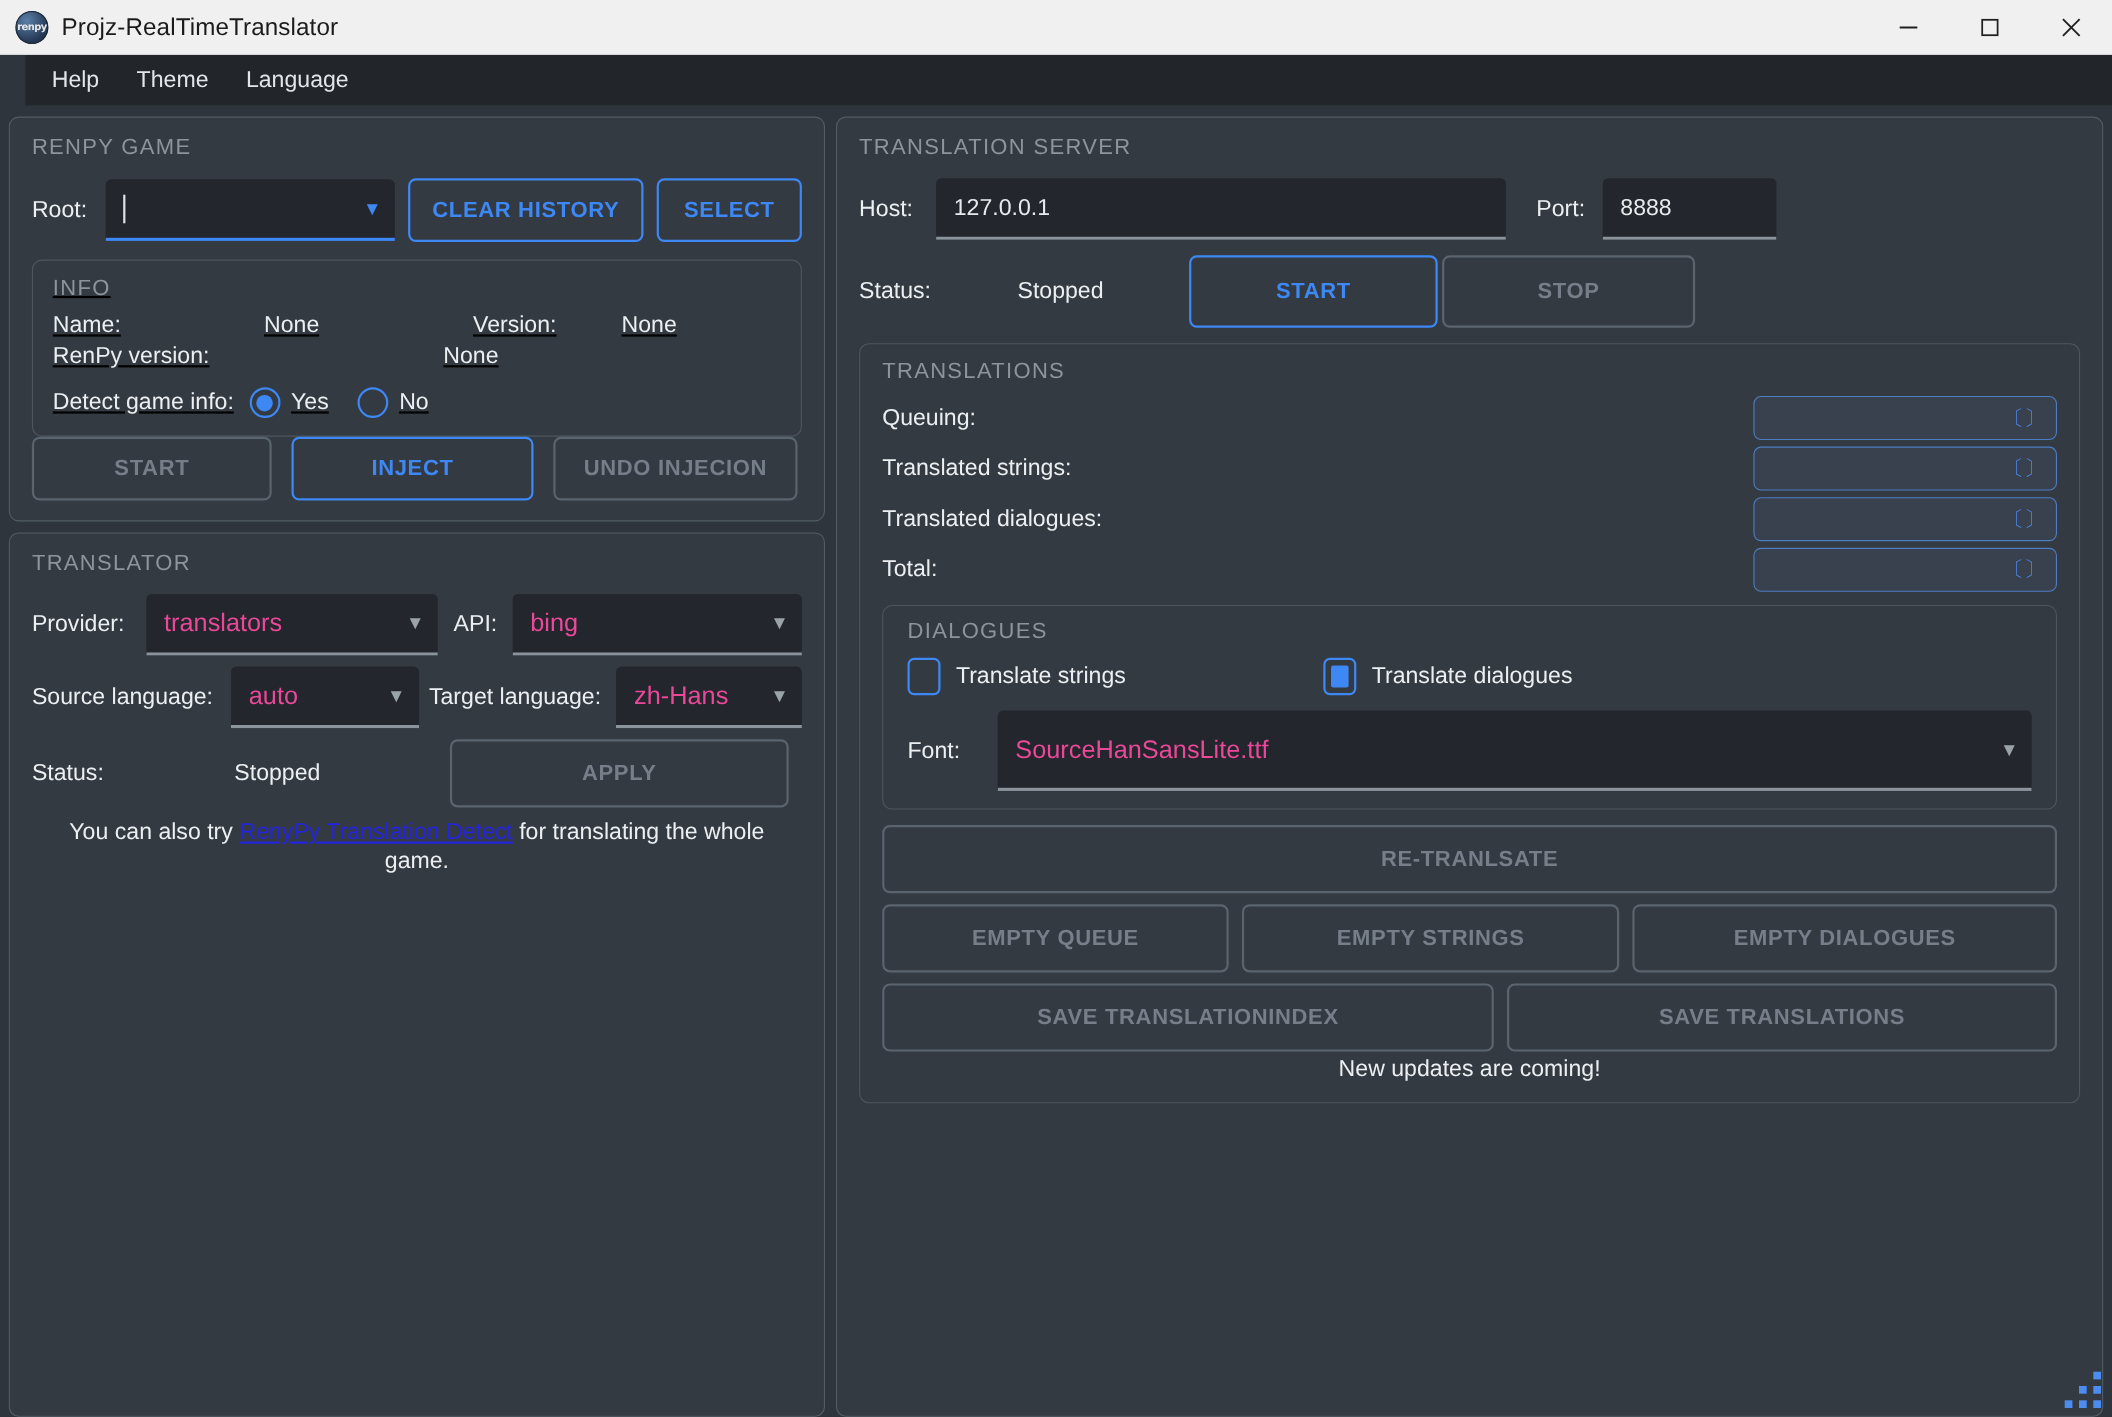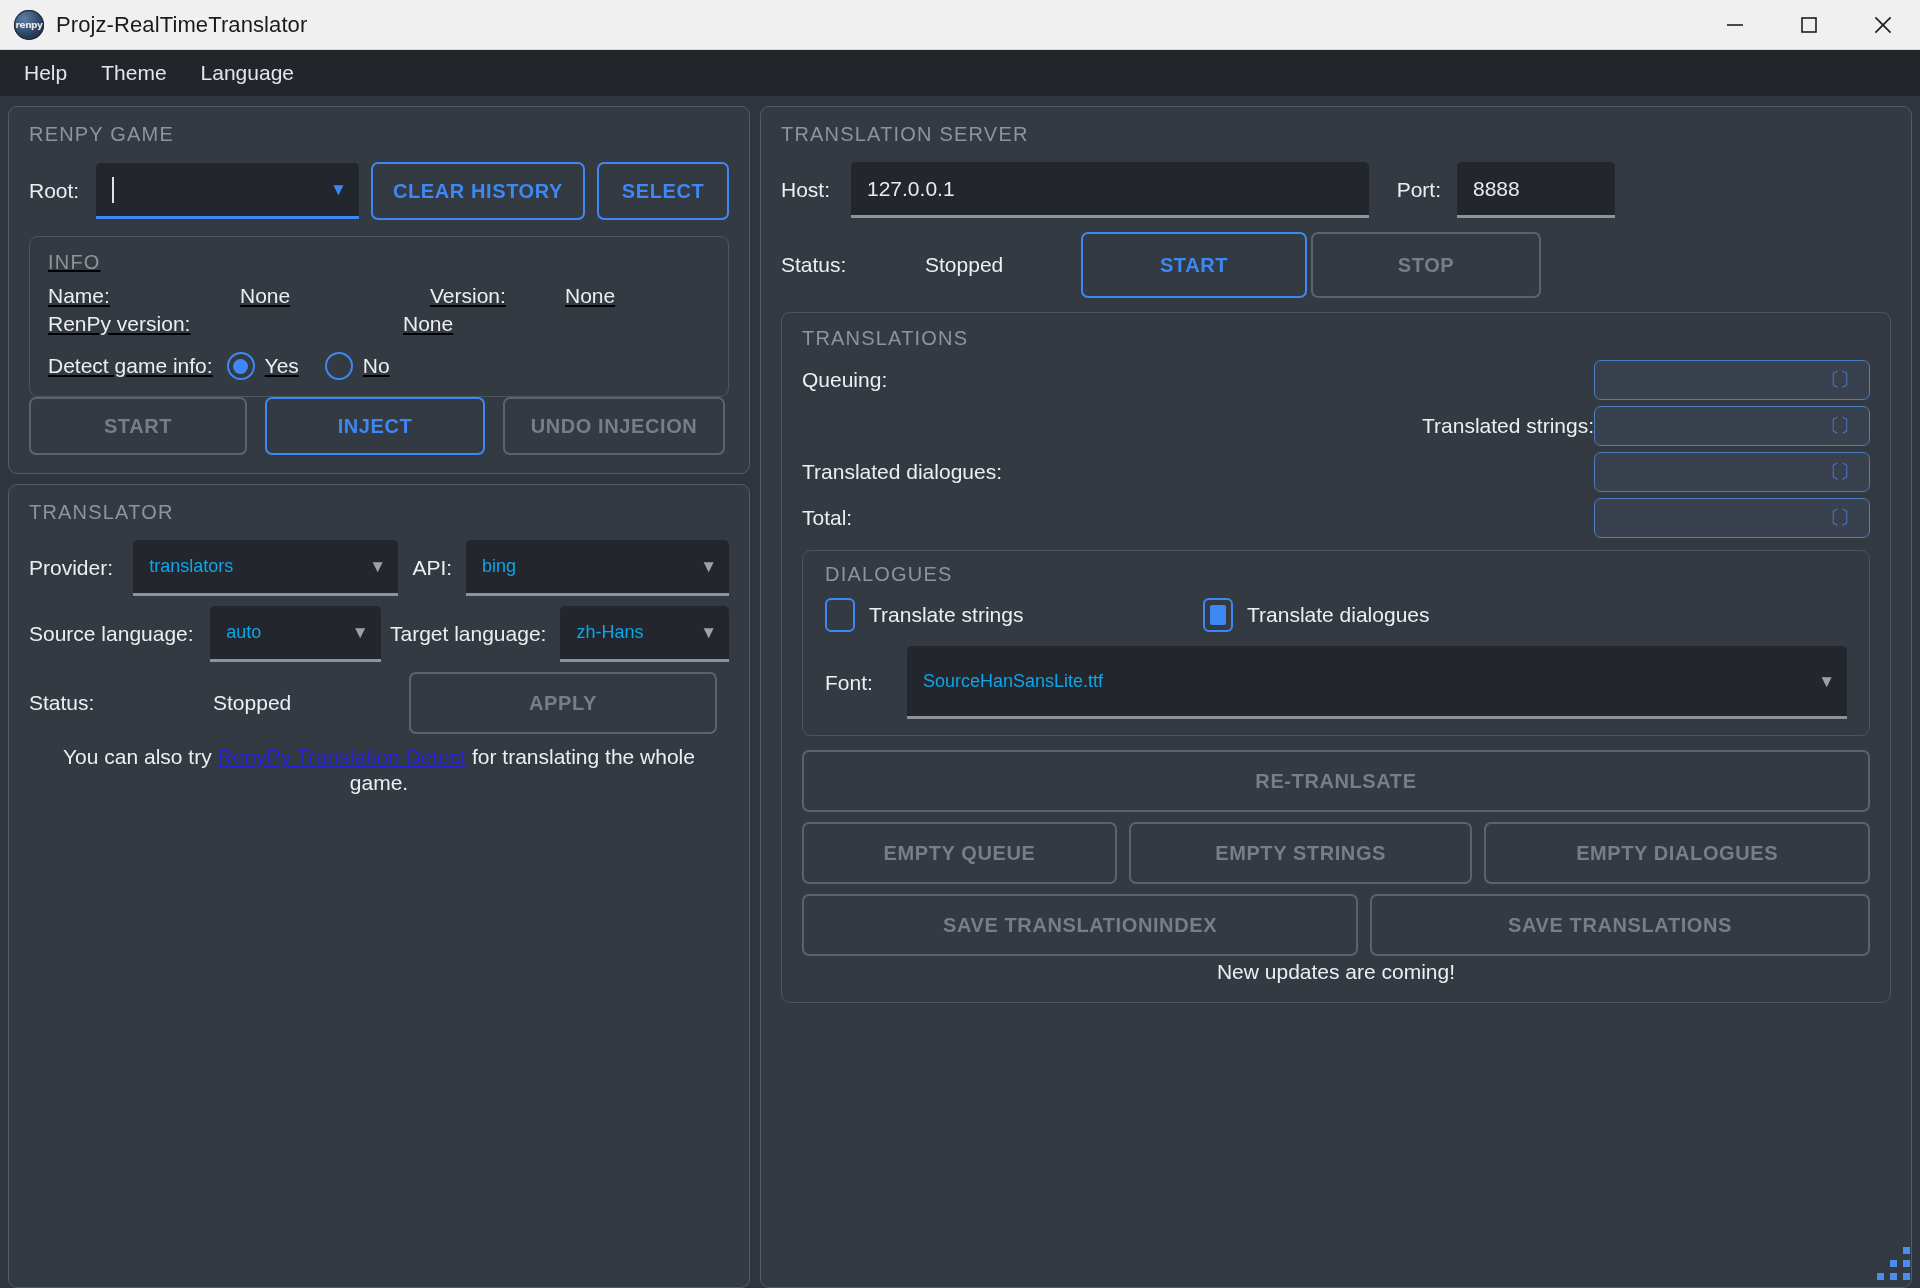--- a/index.html
+++ b/index.html
@@ -29,21 +29,21 @@
   .app-title { font-size: 22px; color: #1b1b1b; letter-spacing: 0.1px; }
   .win-btns { display: flex; height: 50px; }
   .win-btn {
     width: 74px; height: 50px; display: flex; align-items: center; justify-content: center;
     color: #202020;
   }
   .win-btn svg { display: block; }
   
   .menubar {
     height: 46px; background: #22262b; display: flex; align-items: center;
-    padding-left: 10px; gap: 6px;
+    padding-left: 10px; gap: 6px; margin-left: 23px;
   }
   .menu-item {
     font-size: 21px; color: #e2e6ea; padding: 6px 14px; border-radius: 3px;
   }
   
   .content {
     position: absolute; top: 96px; left: 0; right: 0; bottom: 0;
     background: #2f353c; padding: 10px 8px 0 8px;
     display: flex; gap: 10px;
   }
@@ -67,21 +67,21 @@
   .val { font-size: 21px; color: #eceff2; }
 
   
   .combo {
     background: #23272d; border-bottom: 3px solid #8b939b;
     border-radius: 5px 5px 0 0; height: 56px;
     display: flex; align-items: center; padding: 0 12px 0 16px;
     position: relative;
   }
   .combo.focused { border-bottom-color: #3d88f5; }
-  .combo .ctext { font-size: 18px; color: #0ea5e9; flex: 1; }
+  .combo .ctext { font-size: 23px; color: #ec4899; flex: 1; }
   .combo .caret {
     font-size: 17px; color: #9aa2aa; margin-left: 8px; line-height: 1;
   }
   .combo.focused .caret { color: #3d88f5; }
   .caretfield { position: relative; }
   .textcursor {
     display: inline-block; width: 2px; height: 26px; background: #dfe3e7;
     vertical-align: middle;
   }
   .input-flat {
@@ -273,21 +273,21 @@
       <div class="subgroup" style="padding:14px 20px 18px 20px;">
         <div class="group-title" style="margin-bottom:10px;">TRANSLATIONS</div>
 
         <div class="row" style="margin-bottom:6px;">
           <div class="lbl" style="flex:1;">Queuing:</div>
           <div class="pfield" style="width:276px;">
             <span class="glyph">〔〕</span>
           </div>
         </div>
         <div class="row" style="margin-bottom:6px;">
-          <div class="lbl" style="flex:1;text-align:right;">Translated strings:</div>
+          <div class="lbl" style="flex:1;">Translated strings:</div>
           <div class="pfield" style="width:276px;">
             <span class="glyph">〔〕</span>
           </div>
         </div>
         <div class="row" style="margin-bottom:6px;">
           <div class="lbl" style="flex:1;">Translated dialogues:</div>
           <div class="pfield" style="width:276px;">
             <span class="glyph">〔〕</span>
           </div>
         </div>

